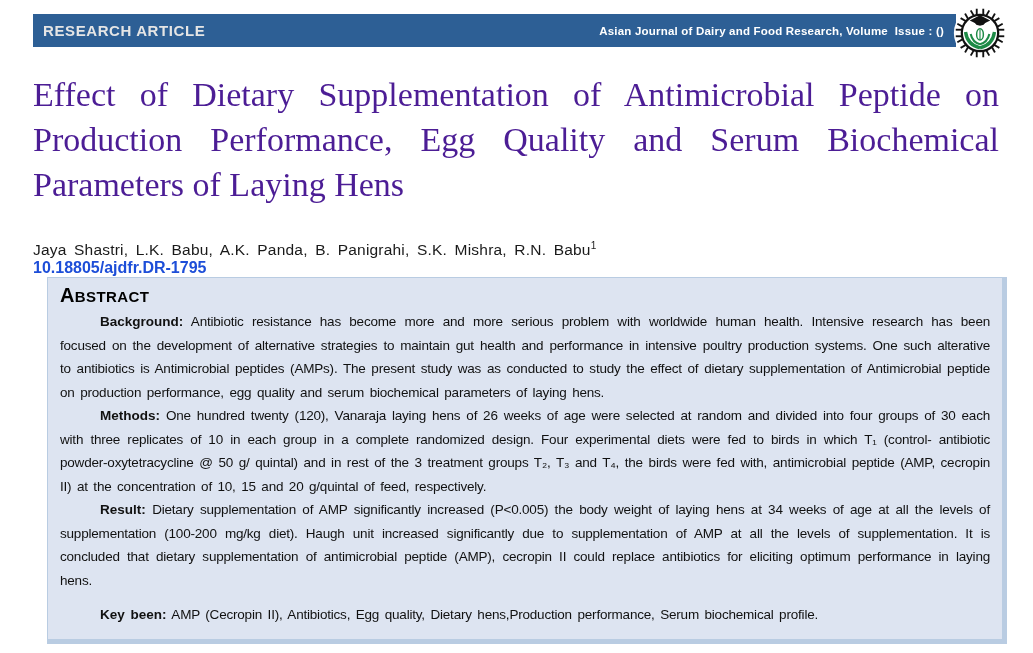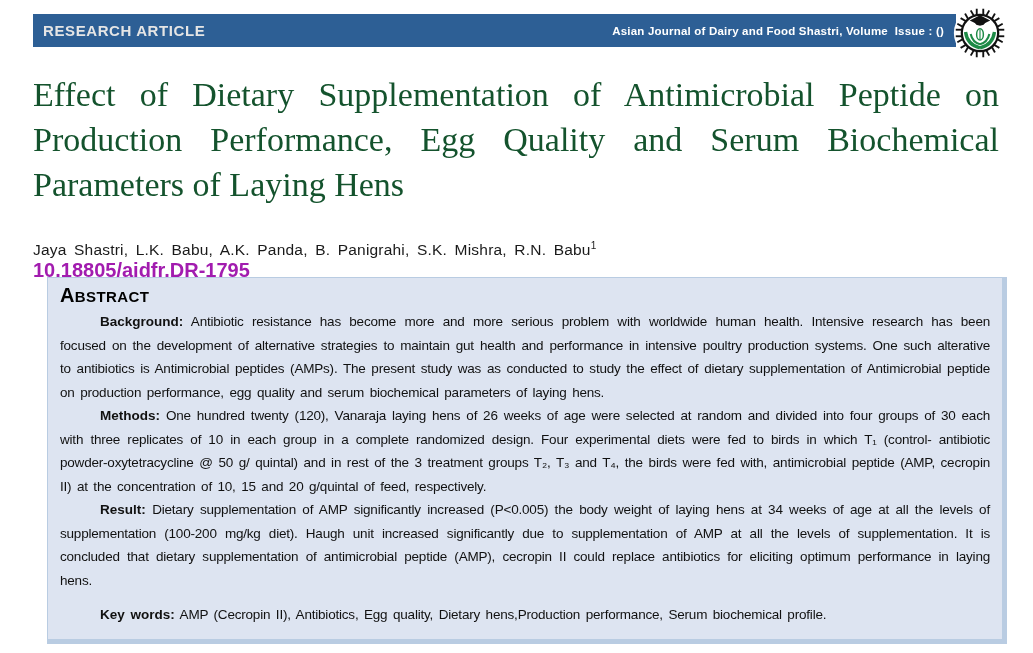--- a/index.html
+++ b/index.html
@@ -19,30 +19,30 @@
   }
   .journal{
     color:#fff;font-weight:bold;font-size:11.5px;letter-spacing:.2px;white-space:pre;
     padding-right:2px;
   }
   .logo{position:absolute;left:951px;top:5px;width:58px;height:56px;}
   
   .title{
     position:absolute;left:33px;top:72px;width:966px;margin:0;
     font-family:"Liberation Serif",serif;font-weight:normal;
-    font-size:34px;line-height:45px;color:#14532d;text-align:justify;
+    font-size:34px;line-height:45px;color:#4c1d95;text-align:justify;
   }
   
   .byline{
     position:absolute;left:33px;top:240px;width:966px;
     display:flex;justify-content:space-between;align-items:baseline;flex-direction:column;
   }
   .authors{font-size:15.5px;color:#1a1a1a;word-spacing:3px;letter-spacing:.2px;}
   .authors sup{font-size:10px;}
-  .doi{font-size:20px;font-weight:bold;color:#a21caf;}
+  .doi{font-size:16px;font-weight:bold;color:#1d4ed8;}
   
   .abstract-box{
     position:absolute;left:47px;top:277px;width:960px;min-height:358px;
     background:var(--box-bg,#dde4f1);
     border:1px solid var(--box-border,#b9cce2);
     border-right:5px solid var(--box-border,#b9cce2);
     border-bottom:5px solid var(--box-border,#b9cce2);
     padding:4px 12px 12px 12px;box-sizing:border-box;
   }
   .abs-heading{font-weight:bold;color:#000;letter-spacing:.4px;margin:2px 0 3px 0;}
@@ -56,21 +56,21 @@
   .abs-para b{letter-spacing:0;padding-left:40px;}
   .keywords{margin-top:11px;}
 </style>
 </head>
 <body>
 
 <div class="page">
 
   <div class="topbar">
     <span class="cat">RESEARCH ARTICLE</span>
-    <span class="journal">Asian Journal of Dairy and Food Shastri, Volume  Issue : ()</span>
+    <span class="journal">Asian Journal of Dairy and Food Research, Volume  Issue : ()</span>
   </div>
 
   <div class="logo">
     <svg width="58" height="56" viewBox="0 0 60 60">
       <circle cx="30" cy="30" r="28" fill="#fff"></circle>
       <g stroke="#111" stroke-width="9" fill="none">
         <line x1="56" y1="30" x2="46" y2="30"></line>
           <line x1="52.5" y1="43" x2="43.9" y2="38"></line>
         <line x1="43" y1="52.5" x2="38" y2="43.9"></line>
           <line x1="30" y1="56" x2="30" y2="46"></line>
@@ -120,16 +120,16 @@
 
   <div class="abstract-box">
     <div class="abs-heading"><span class="initial">A</span><span class="rest">BSTRACT</span></div>
 
     <p class="abs-para"><b>Background:</b> <span>Antibiotic resistance has become more and more serious problem with worldwide human health. Intensive research has been focused on the development of alternative strategies to maintain gut health and performance in intensive poultry production systems. One such alterative to antibiotics is Antimicrobial peptides (AMPs). The present study was as conducted to study the effect of dietary supplementation of Antimicrobial peptide on production performance, egg quality and serum biochemical parameters of laying hens.</span></p>
 
     <p class="abs-para"><b>Methods:</b> <span>One hundred twenty (120), Vanaraja laying hens of 26 weeks of age were selected at random and divided into four groups of 30 each with three replicates of 10 in each group in a complete randomized design. Four experimental diets were fed to birds in which T₁ (control- antibiotic powder-oxytetracycline @ 50 g/ quintal) and in rest of the 3 treatment groups T₂, T₃ and T₄, the birds were fed with, antimicrobial peptide (AMP, cecropin II) at the concentration of 10, 15 and 20 g/quintal of feed, respectively.</span></p>
 
     <p class="abs-para"><b>Result:</b> <span>Dietary supplementation of AMP significantly increased (P&lt;0.005) the body weight of laying hens at 34 weeks of age at all the levels of supplementation (100-200 mg/kg diet). Haugh unit increased significantly due to supplementation of AMP at all the levels of supplementation. It is concluded that dietary supplementation of antimicrobial peptide (AMP), cecropin II could replace antibiotics for eliciting optimum performance in laying hens.</span></p>
 
-    <p class="abs-para keywords"><b>Key words:</b> <span>AMP (Cecropin II), Antibiotics, Egg quality, Dietary hens,Production performance, Serum biochemical profile.</span></p>
+    <p class="abs-para keywords"><b>Key been:</b> <span>AMP (Cecropin II), Antibiotics, Egg quality, Dietary hens,Production performance, Serum biochemical profile.</span></p>
   </div>
 
 </div>
 
 </body></html>

